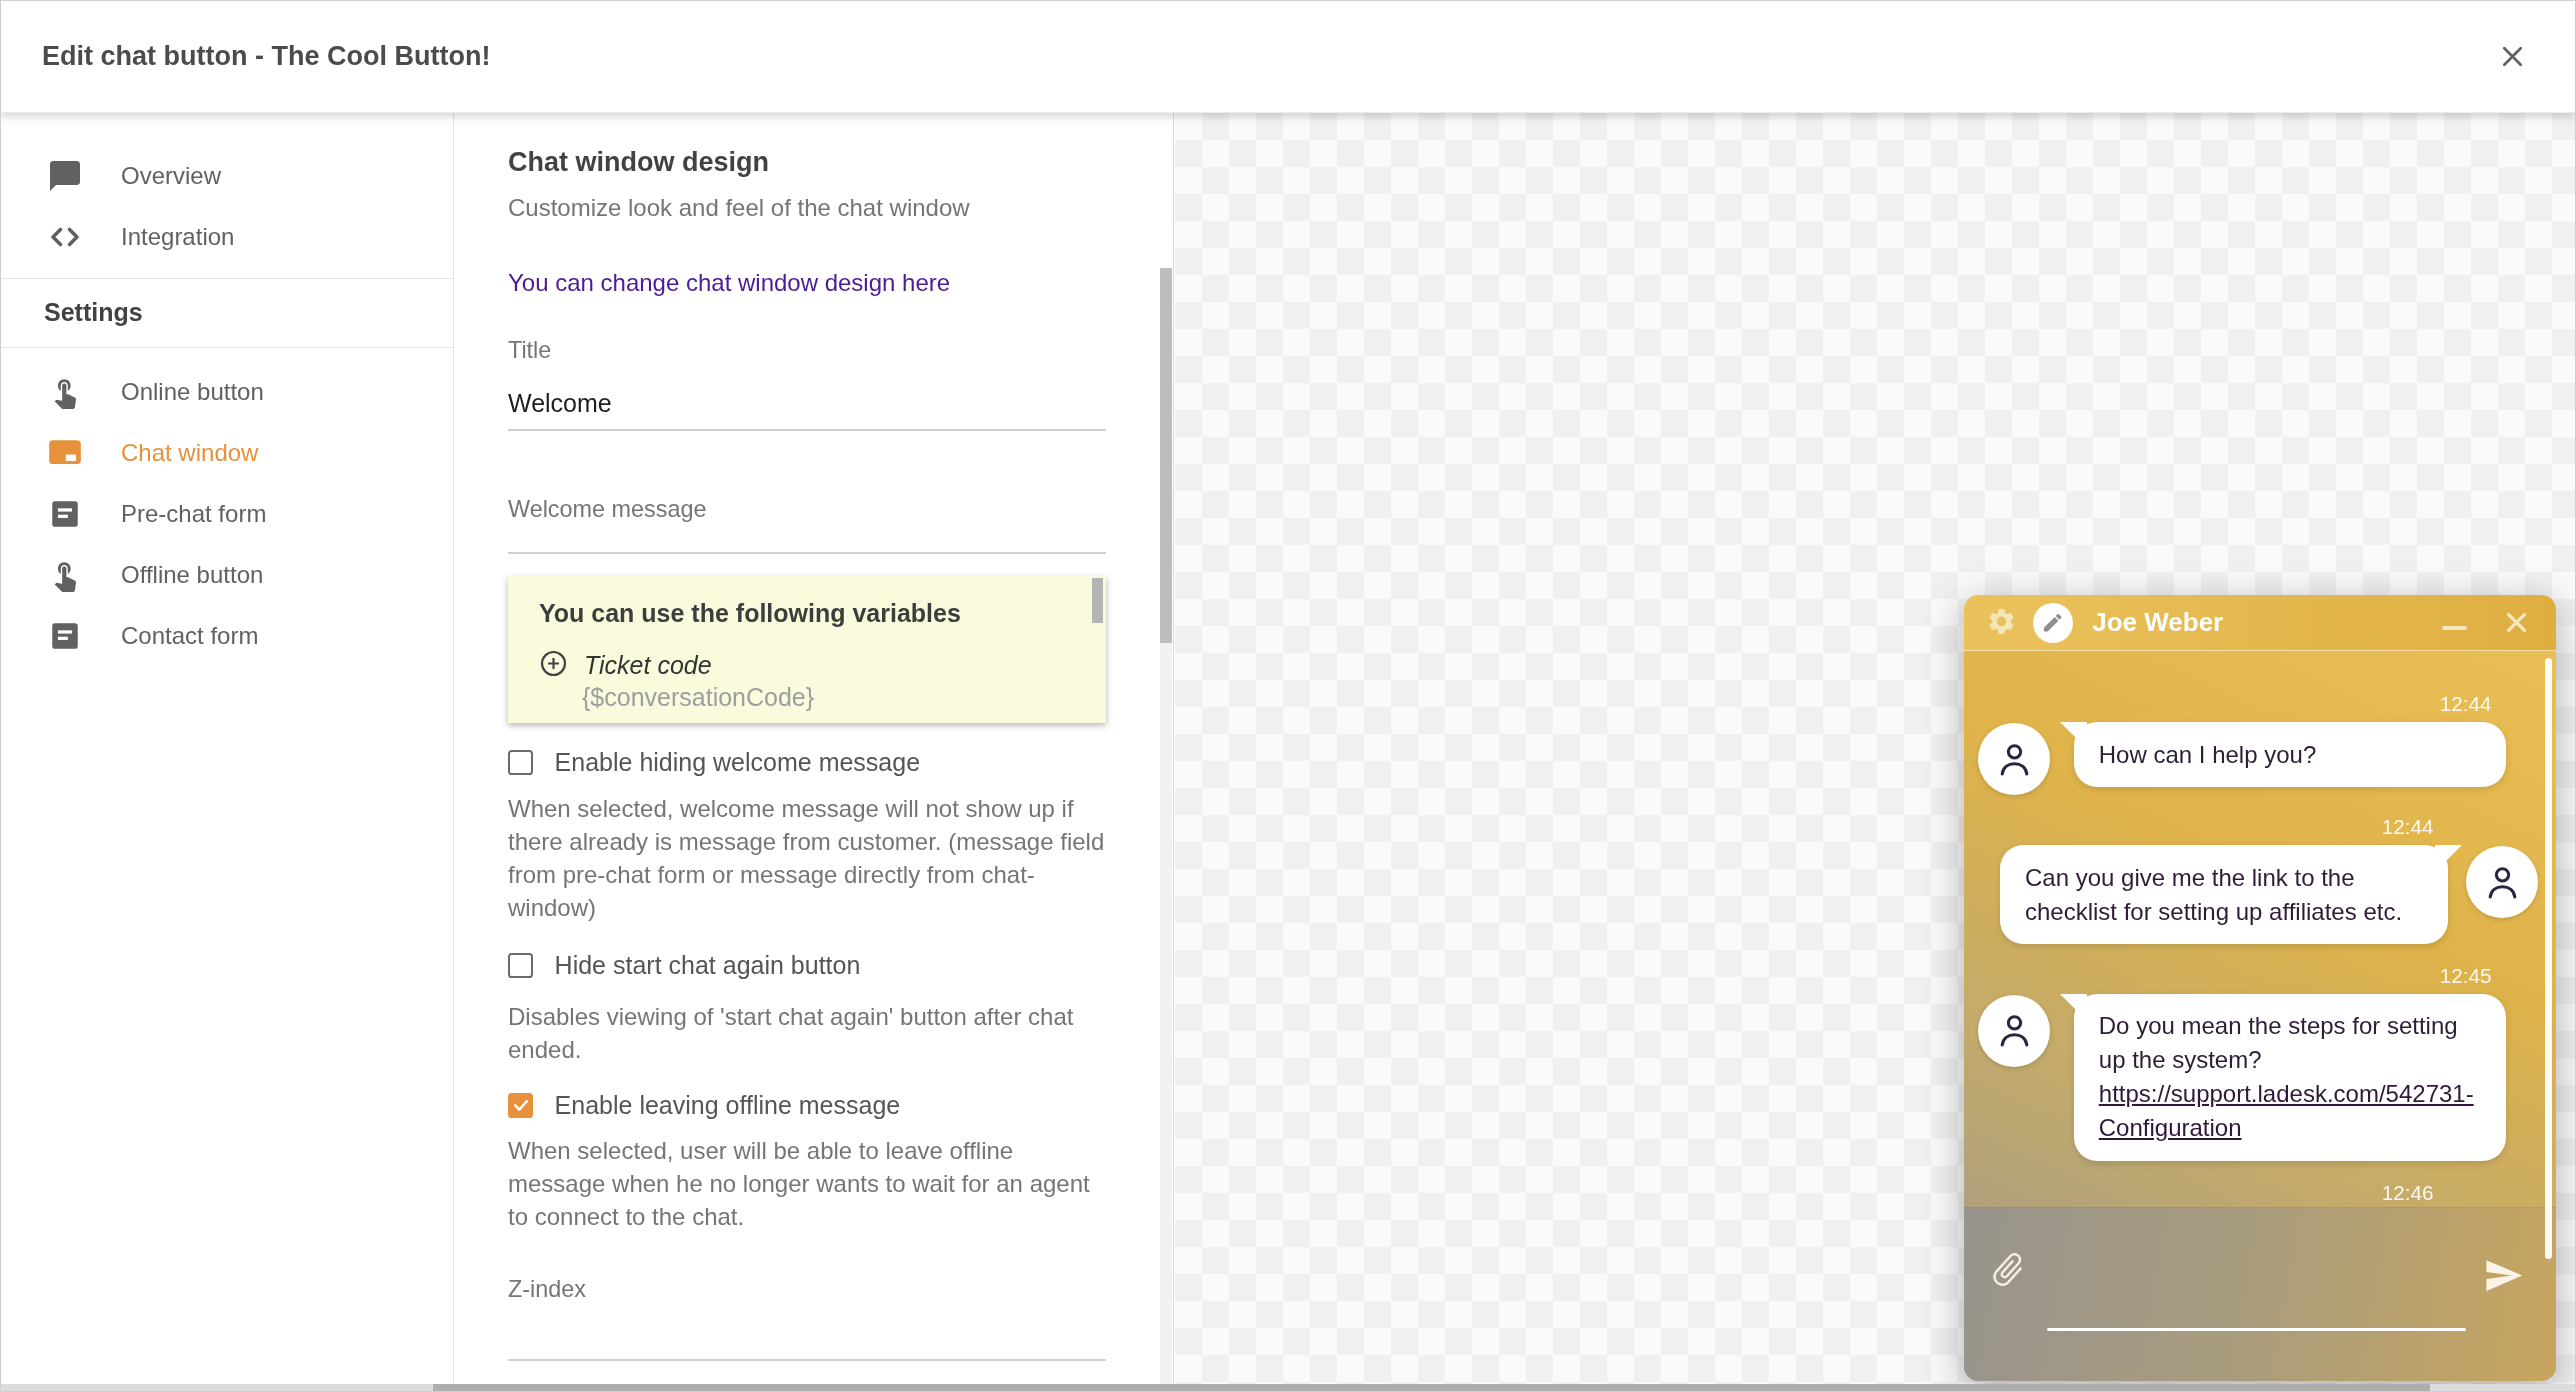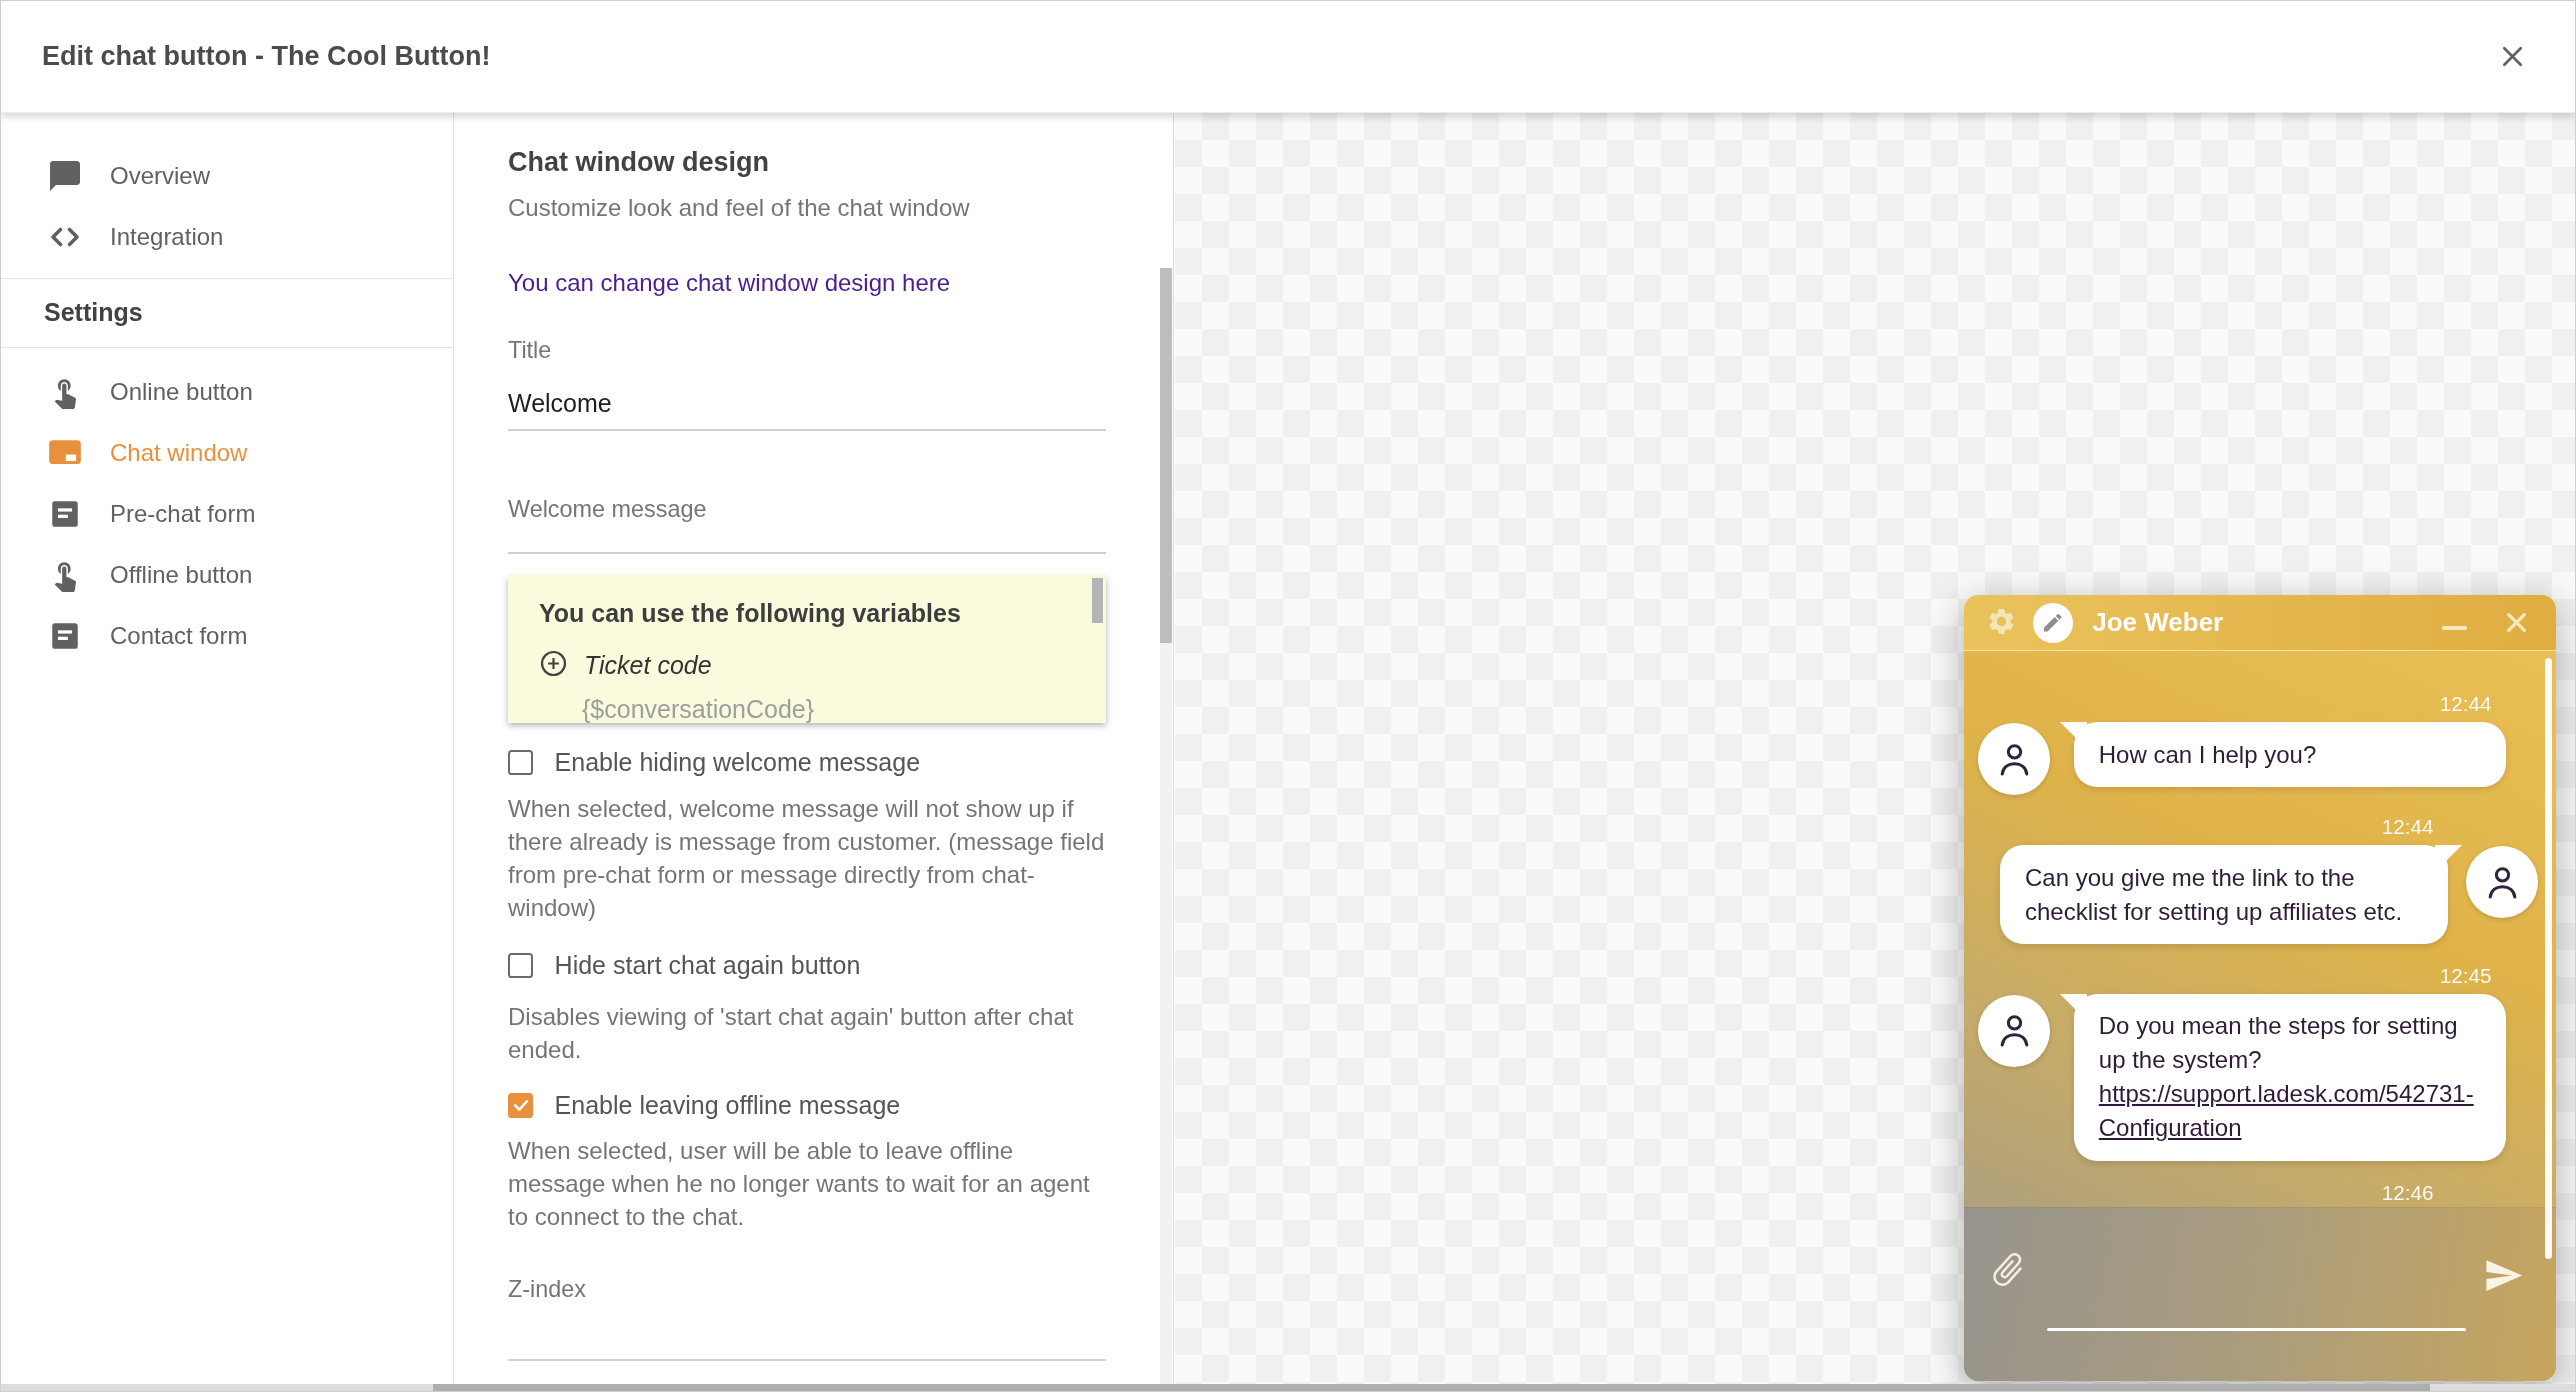--- a/index.html
+++ b/index.html
@@ -15,21 +15,21 @@
     z-index:40; display:flex; align-items:center; padding:0 41px;
     box-shadow:0 3.6px 8px rgba(0,0,0,0.16); border-bottom:0.9px solid #ececec;
   }
   .dialog-title { font-size:27px; font-weight:bold; color:#4b4b4b; }
   .dialog-close { margin-left:auto; width:43px; height:43px; display:flex; align-items:center; justify-content:center; cursor:pointer; }
   
   .sidebar {
     position:absolute; left:0; top:112px; bottom:7.2px; width:453px; background:#fff;
     border-right:0.9px solid #e2e2e2; z-index:10; padding-top:32px;
   }
-  .nav-item { height:61px; display:flex; align-items:center; padding-left:43px; gap:25px; font-size:24px; color:#616161; cursor:pointer; }
+  .nav-item { height:61px; display:flex; align-items:center; padding-left:43px; gap:36px; font-size:24px; color:#616161; cursor:pointer; }
   .nav-item .icn { width:41px; display:flex; justify-content:center; flex:none; }
   .nav-item.active { color:#e8913d; }
   .sidebar-divider { height:0.9px; background:#e4e4e4; margin-top:10.8px; }
   .section-header { height:68px; display:flex; align-items:center; padding-left:43px; font-weight:bold; font-size:25px; color:#424242; }
   .nav-group { padding-top:14.4px; }
   
   .mid {
     position:absolute; left:453px; top:112px; width:720px; bottom:0; background:#fff;
     border-right:0.9px solid #d8d8d8; z-index:10; padding:34px 0 0 54px;
   }
@@ -43,21 +43,21 @@
   .underline { height:1.8px; background:#d0d0d0; margin-top:9px; }
   .fl-2 { margin-top:65px; }
   .ul-2 { margin-top:29px; }
   .var-box {
     position:relative; margin-top:21.6px; height:148px; background:#fafadd;
     box-shadow:0 2.7px 6.3px rgba(0,0,0,0.30); padding:23.4px 31px; overflow:hidden;
   }
   .var-heading { font-size:25px; color:#3d3d3d;font-weight:bold; }
   .var-row { display:flex; align-items:center; gap:16px; margin-top:21.6px;font-style:italic; }
   .var-label { font-size:25px; color:#333; }
-  .var-code { font-size:25px; color:#9e9e9e; margin-left:43px; margin-top:14px; }
+  .var-code { font-size:25px; color:#9e9e9e; margin-left:43px; margin-top:2px; }
   .var-scroll { position:absolute; right:2.7px; top:2.7px; width:11.7px; height:45px; background:#b4b4b4; }
   .cb-row { display:flex; align-items:center; margin-top:25px; cursor:pointer; }
   .cb-row.r2 { margin-top:27px; }
   .cb { width:25px; height:25px; border:2.7px solid #6b6b6b; border-radius:3.6px; flex:none; display:flex; align-items:center; justify-content:center; background:#fff; }
   .cb.checked { background:#e8913d; border-color:#e8913d; }
   .cb-label { font-size:25px; color:#555; margin-left:21.6px; }
   .desc { font-size:24px; color:#757575; line-height:33px; margin-top:14.4px; }
   .desc.d2 { margin-top:20px; }
   .zlabel { margin-top:43px; }
   .ul-3 { margin-top:56px; }

